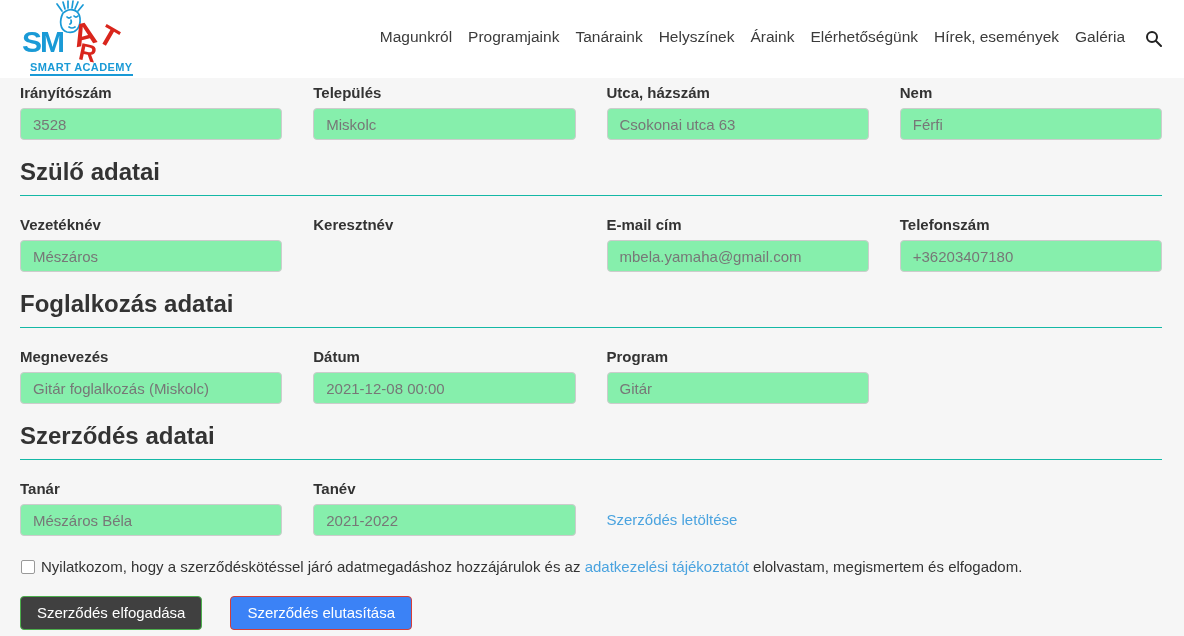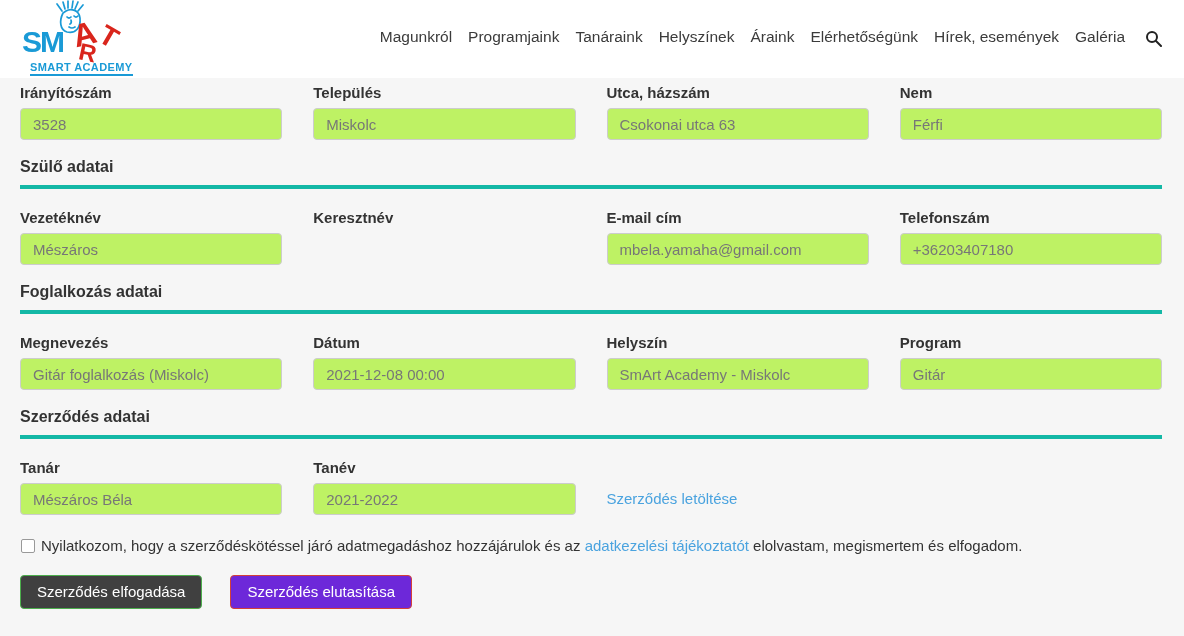--- a/index.html
+++ b/index.html
@@ -19,37 +19,37 @@
   .nav { margin-left:auto; display:flex; align-items:flex-start; }
   .nav a { display:block; padding:0 8px; font-size:15.5px; color:#3b3b3b; text-decoration:none; white-space:nowrap; }
   .search-btn { margin-left:10px; padding:2px 2px 0 2px; background:none; border:none; cursor:pointer; }
 
   
   .main { background:#f6f6f6; height:558px; padding:4px 22px 0 20px; }
   .grid { display:grid; grid-template-columns:repeat(4, 1fr); column-gap:31px; margin-top:20px; }
   .grid.first { margin-top:2px; }
   .field-label { display:block; font-size:15px; font-weight:bold; color:#333; margin-bottom:7px; }
   .field input[type="text"] {
-    width:100%; height:32px; background:#bef264; border:1px solid #cccccc; border-radius:4px;
+    width:100%; height:32px; background:#86efac; border:1px solid #cccccc; border-radius:4px;
     padding:4px 12px; font-size:15px; color:#777; font-family:inherit;
   }
-  .section-title { font-size:16px; font-weight:bold; color:#333; margin-top:18px; padding-bottom:9px; border-bottom:4px solid #14b8a6; }
+  .section-title { font-size:24px; font-weight:bold; color:#333; margin-top:18px; padding-bottom:9px; border-bottom:1px solid #14b8a6; }
   .dl-link-wrap { align-self:end; padding-bottom:7px; }
   .dl-link, .inline-link { font-size:15px; color:#4aa3df; text-decoration:none; cursor:pointer; }
 
   
   .consent { margin-top:22px; display:flex; align-items:flex-start; font-size:15px; color:#333; line-height:18px; }
   .consent input[type="checkbox"] {
     appearance:none; -webkit-appearance:none; width:14px; height:14px; flex:0 0 auto;
     border:1px solid #999; border-radius:2px; background:#fff; margin:2px 6px 0 1px; cursor:pointer;
   }
   .actions { margin-top:20px; display:flex; gap:28px; }
   .btn { font-family:inherit; font-size:15px; color:#fff; padding:7px 16px; border-radius:4px; cursor:pointer; line-height:18px; }
   .btn-accept { background:#404040; border:1px solid #4cae4c; }
-  .btn-reject { background:#6d28d9; border:1px solid #d43f3a; }
+  .btn-reject { background:#3b82f6; border:1px solid #d43f3a; }
 </style>
 </head>
 <body>
 
 <header class="header">
   <div class="logo">
     <svg class="logo-face" width="46" height="40" viewBox="0 0 46 40" fill="none">
       <g stroke="#1a9ad6" stroke-width="1.7" stroke-linecap="round" fill="none">
         <path d="M14 11 L9 4 M17 9 L15 2 M20 8 L20 1 M24 8 L25 1 M27 9 L30 2 M30 11 L35 5"></path>
         <path d="M15 13 C11 21 12 30 19 32 C27 34 33 28 32 18 C31 10 23 8 18 11 Z"></path>
@@ -130,24 +130,20 @@
   <div class="grid">
     <div class="field">
       <span class="field-label">Megnevezés</span>
       <input type="text" value="Gitár foglalkozás (Miskolc)" style="">
     </div>
     <div class="field">
       <span class="field-label">Dátum</span>
       <input type="text" value="2021-12-08 00:00" style="">
     </div>
     <div class="field">
-      <span class="field-label">Helyszín</span>
-      <input type="text" value="SmArt Academy - Miskolc" style="">
-    </div>
-    <div class="field">
       <span class="field-label">Program</span>
       <input type="text" value="Gitár" style="">
     </div>
   </div>
 
   <h3 class="section-title">Szerződés adatai</h3>
 
   <div class="grid">
     <div class="field">
       <span class="field-label">Tanár</span>

